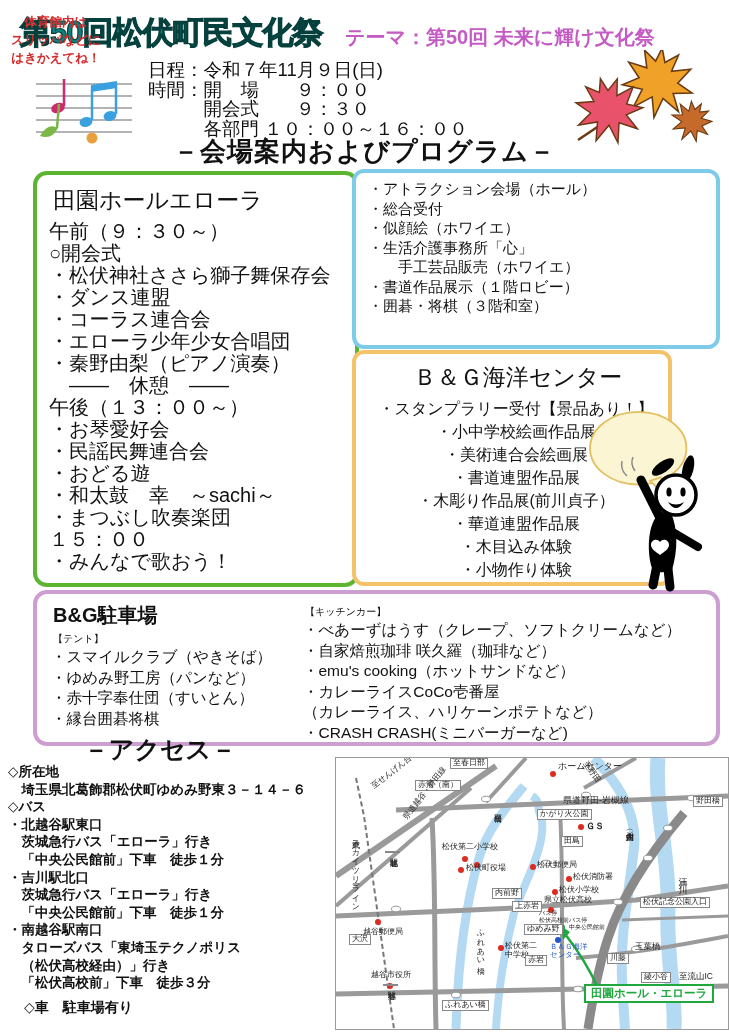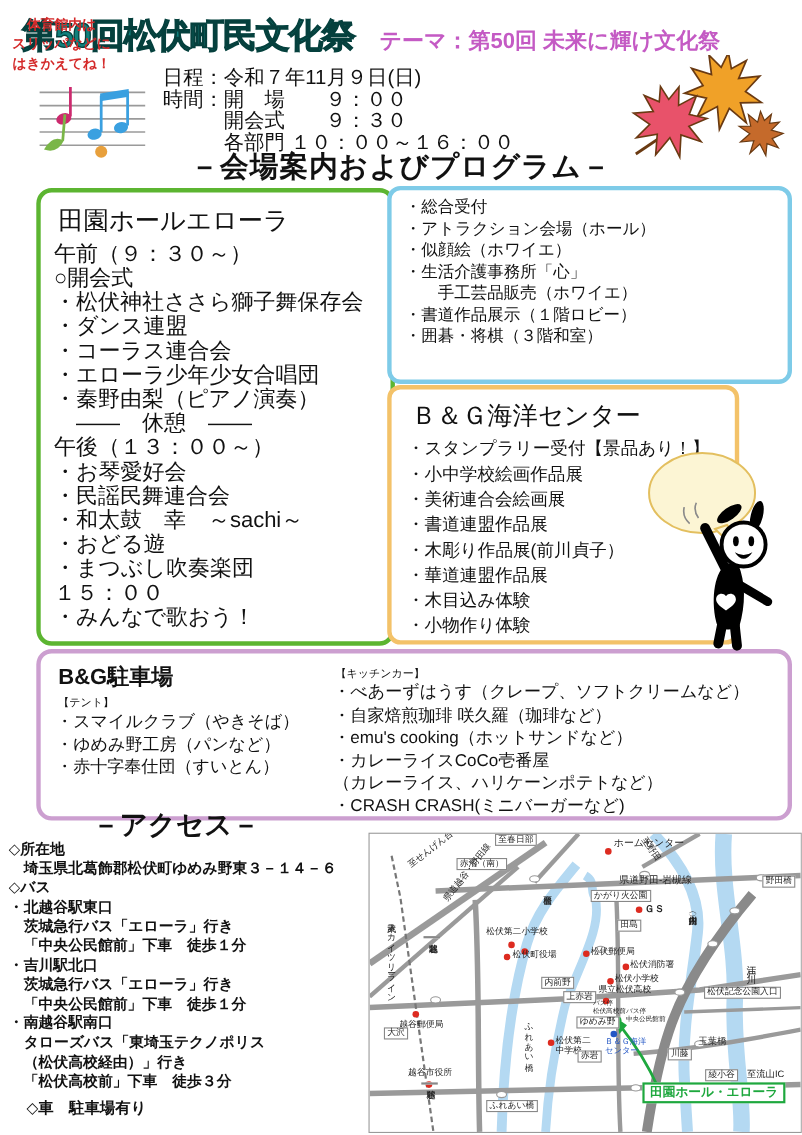--- a/index.html
+++ b/index.html
@@ -19,21 +19,21 @@
   
   .box{position:absolute;background:#fff;border-radius:14px;box-sizing:border-box;}
   .box h2{margin:2px 0 4px 4px;font-weight:500;}
   .line{white-space:nowrap;}
   #hall-box{left:33px;top:171px;width:326px;height:416px;border:4px solid #5cb531;padding:8px 6px 4px 12px;}
   #hall-box h2{font-size:23px;}
   #hall-box .line{font-size:20px;line-height:22px;}
   #community-box{left:352px;top:169px;width:368px;height:180px;border:4px solid #7ecbe8;border-radius:12px;padding:6px 6px 2px 12px;}
   #community-box h2{font-size:21px;margin-bottom:2px;}
   #community-box .line{font-size:15px;line-height:19.5px;}
-  #marine-box{left:352px;top:350px;width:320px;height:236px;border:4px solid #f3c269;border-radius:12px;padding:6px 6px 2px 14px;}
+  #marine-box{left:352px;top:350px;width:320px;height:236px;border:4px solid #f3c269;border-radius:12px;padding:6px 6px 2px 14px;text-align:center;}
   #marine-box h2{font-size:23px;}
   #marine-box .line{font-size:16px;line-height:23px;}
   #parking-box{left:33px;top:590px;width:687px;height:156px;border:4px solid #cc9fd0;border-radius:14px;padding:6px 10px 2px 14px;display:flex;}
   #parking-box h2{font-size:20px;font-weight:bold;margin:2px 0 0 2px;}
   .mini-label{font-size:10px;margin:3px 0 1px 2px;}
   #tent-col{width:252px;flex:none;}
   #tent-col .line,#kitchen-col .line{font-size:15.5px;line-height:20.5px;}
   #kitchen-col{flex:1;padding-top:2px;}
 
   
@@ -120,32 +120,32 @@
         <div class="line">○開会式</div>
         <div class="line">・松伏神社ささら獅子舞保存会</div>
         <div class="line">・ダンス連盟</div>
         <div class="line">・コーラス連合会</div>
         <div class="line">・エローラ少年少女合唱団</div>
         <div class="line">・秦野由梨（ピアノ演奏）</div>
         <div class="line">　――　休憩　――</div>
         <div class="line">午後（１３：００～）</div>
         <div class="line">・お琴愛好会</div>
         <div class="line">・民謡民舞連合会</div>
+        <div class="line">・おどる遊</div>
         <div class="line">・和太鼓　幸　～sachi～</div>
-        <div class="line">・おどる遊</div>
         <div class="line">・まつぶし吹奏楽団</div>
         <div class="line">１５：００</div>
         <div class="line">・みんなで歌おう！</div>
       </div>
   </section>
 
   <section class="box" id="community-box">
     <div>
+        <div class="line">・アトラクション会場（ホール）</div>
         <div class="line">・総合受付</div>
-        <div class="line">・アトラクション会場（ホール）</div>
         <div class="line">・似顔絵（ホワイエ）</div>
         <div class="line">・生活介護事務所「心」</div>
         <div class="line">　　手工芸品販売（ホワイエ）</div>
         <div class="line">・書道作品展示（１階ロビー）</div>
         <div class="line">・囲碁・将棋（３階和室）</div>
       </div>
   </section>
 
   <section class="box" id="marine-box">
     <h2>Ｂ＆Ｇ海洋センター</h2>
@@ -162,20 +162,21 @@
   </section>
 
   <section class="box" id="parking-box">
     <div id="tent-col">
       <h2>B&amp;G駐車場</h2>
       <div class="mini-label">【テント】</div>
       <div>
           <div class="line">・スマイルクラブ（やきそば）</div>
           <div class="line">・ゆめみ野工房（パンなど）</div>
           <div class="line">・赤十字奉仕団（すいとん）</div>
+          <div class="line">・縁台囲碁将棋</div>
         </div>
     </div>
     <div id="kitchen-col">
       <div class="mini-label">【キッチンカー】</div>
       <div>
           <div class="line">・べあーずはうす（クレープ、ソフトクリームなど）</div>
           <div class="line">・自家焙煎珈琲 咲久羅（珈琲など）</div>
           <div class="line">・emu's cooking（ホットサンドなど）</div>
           <div class="line">・カレーライスCoCo壱番屋</div>
           <div class="line">（カレーライス、ハリケーンポテトなど）</div>

